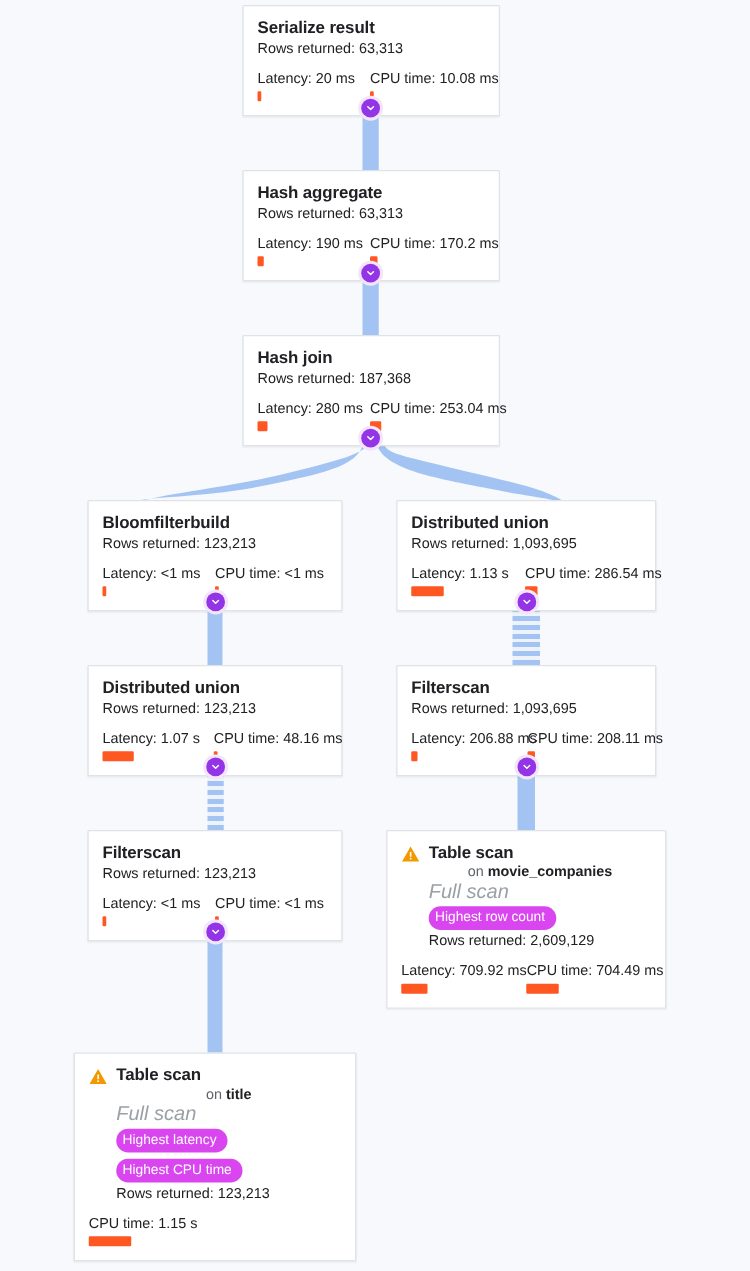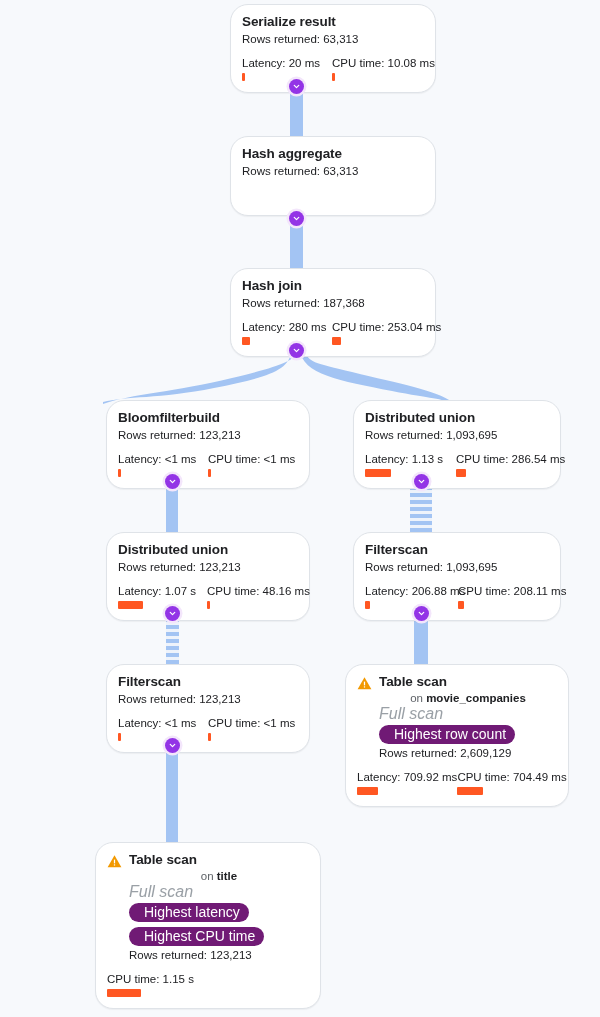--- a/index.html
+++ b/index.html
@@ -28,24 +28,23 @@
     top: 0;
     width: 600px;
     height: 1017px;
     pointer-events: none;
   }
   .node {
     position: absolute;
     box-sizing: border-box;
     background: #ffffff;
     border: 1px solid #dfe3e8;
-    border-radius: 18px;
+    border-radius: 1px;
     padding: 9px 11px 11px 11px;
     box-shadow: 0 1px 1px rgba(60,64,67,0.06);
-    margin-left: 36px;
   }
   .node-head {
     display: flex;
     align-items: flex-start;
     gap: 7px;
   }
   .warn-icon {
     flex: 0 0 auto;
     width: 15px;
     height: 15px;
@@ -81,25 +80,25 @@
     font-style: italic;
   }
   .badges {
     display: flex;
     flex-wrap: wrap;
     gap: 5px;
     margin-top: 4px;
     margin-bottom: 2px;
   }
   .badge {
-    background: #701a75;
+    background: #d946ef;
     color: #ffffff;
-    font-size: 14px;
+    font-size: 11px;
     line-height: 14px;
-    padding: 2px 9px 3px 15px;
+    padding: 2px 9px 3px 5px;
     border-radius: 11px;
     white-space: nowrap;
   }
   .rows {
     font-size: 11.5px;
     color: #202124;
     line-height: 15px;
     margin-top: 2px;
   }
   .metrics {
@@ -187,20 +186,30 @@
           </div>
         </div>
       </div>
       <div class="node" style="left: 194px; top: 136px; width: 206px; min-height: 80px;">
         <div class="node-head">
           <div class="node-titles">
             <div class="node-title">Hash aggregate</div>
             <div class="rows">Rows returned: 63,313</div>
           </div>
         </div>
+        <div class="metrics">
+          <div class="metric" style="width:92px">
+            <div class="metric-label">Latency: 190 ms</div>
+            <div class="metric-bar" style="width:5px"></div>
+          </div>
+          <div class="metric" style="width:92px">
+            <div class="metric-label">CPU time: 170.2 ms</div>
+            <div class="metric-bar" style="width:6px"></div>
+          </div>
+        </div>
       </div>
       <div class="node" style="left: 194px; top: 268px; width: 206px; min-height: 80px;">
         <div class="node-head">
           <div class="node-titles">
             <div class="node-title">Hash join</div>
             <div class="rows">Rows returned: 187,368</div>
           </div>
         </div>
         <div class="metrics">
           <div class="metric" style="width:92px">

